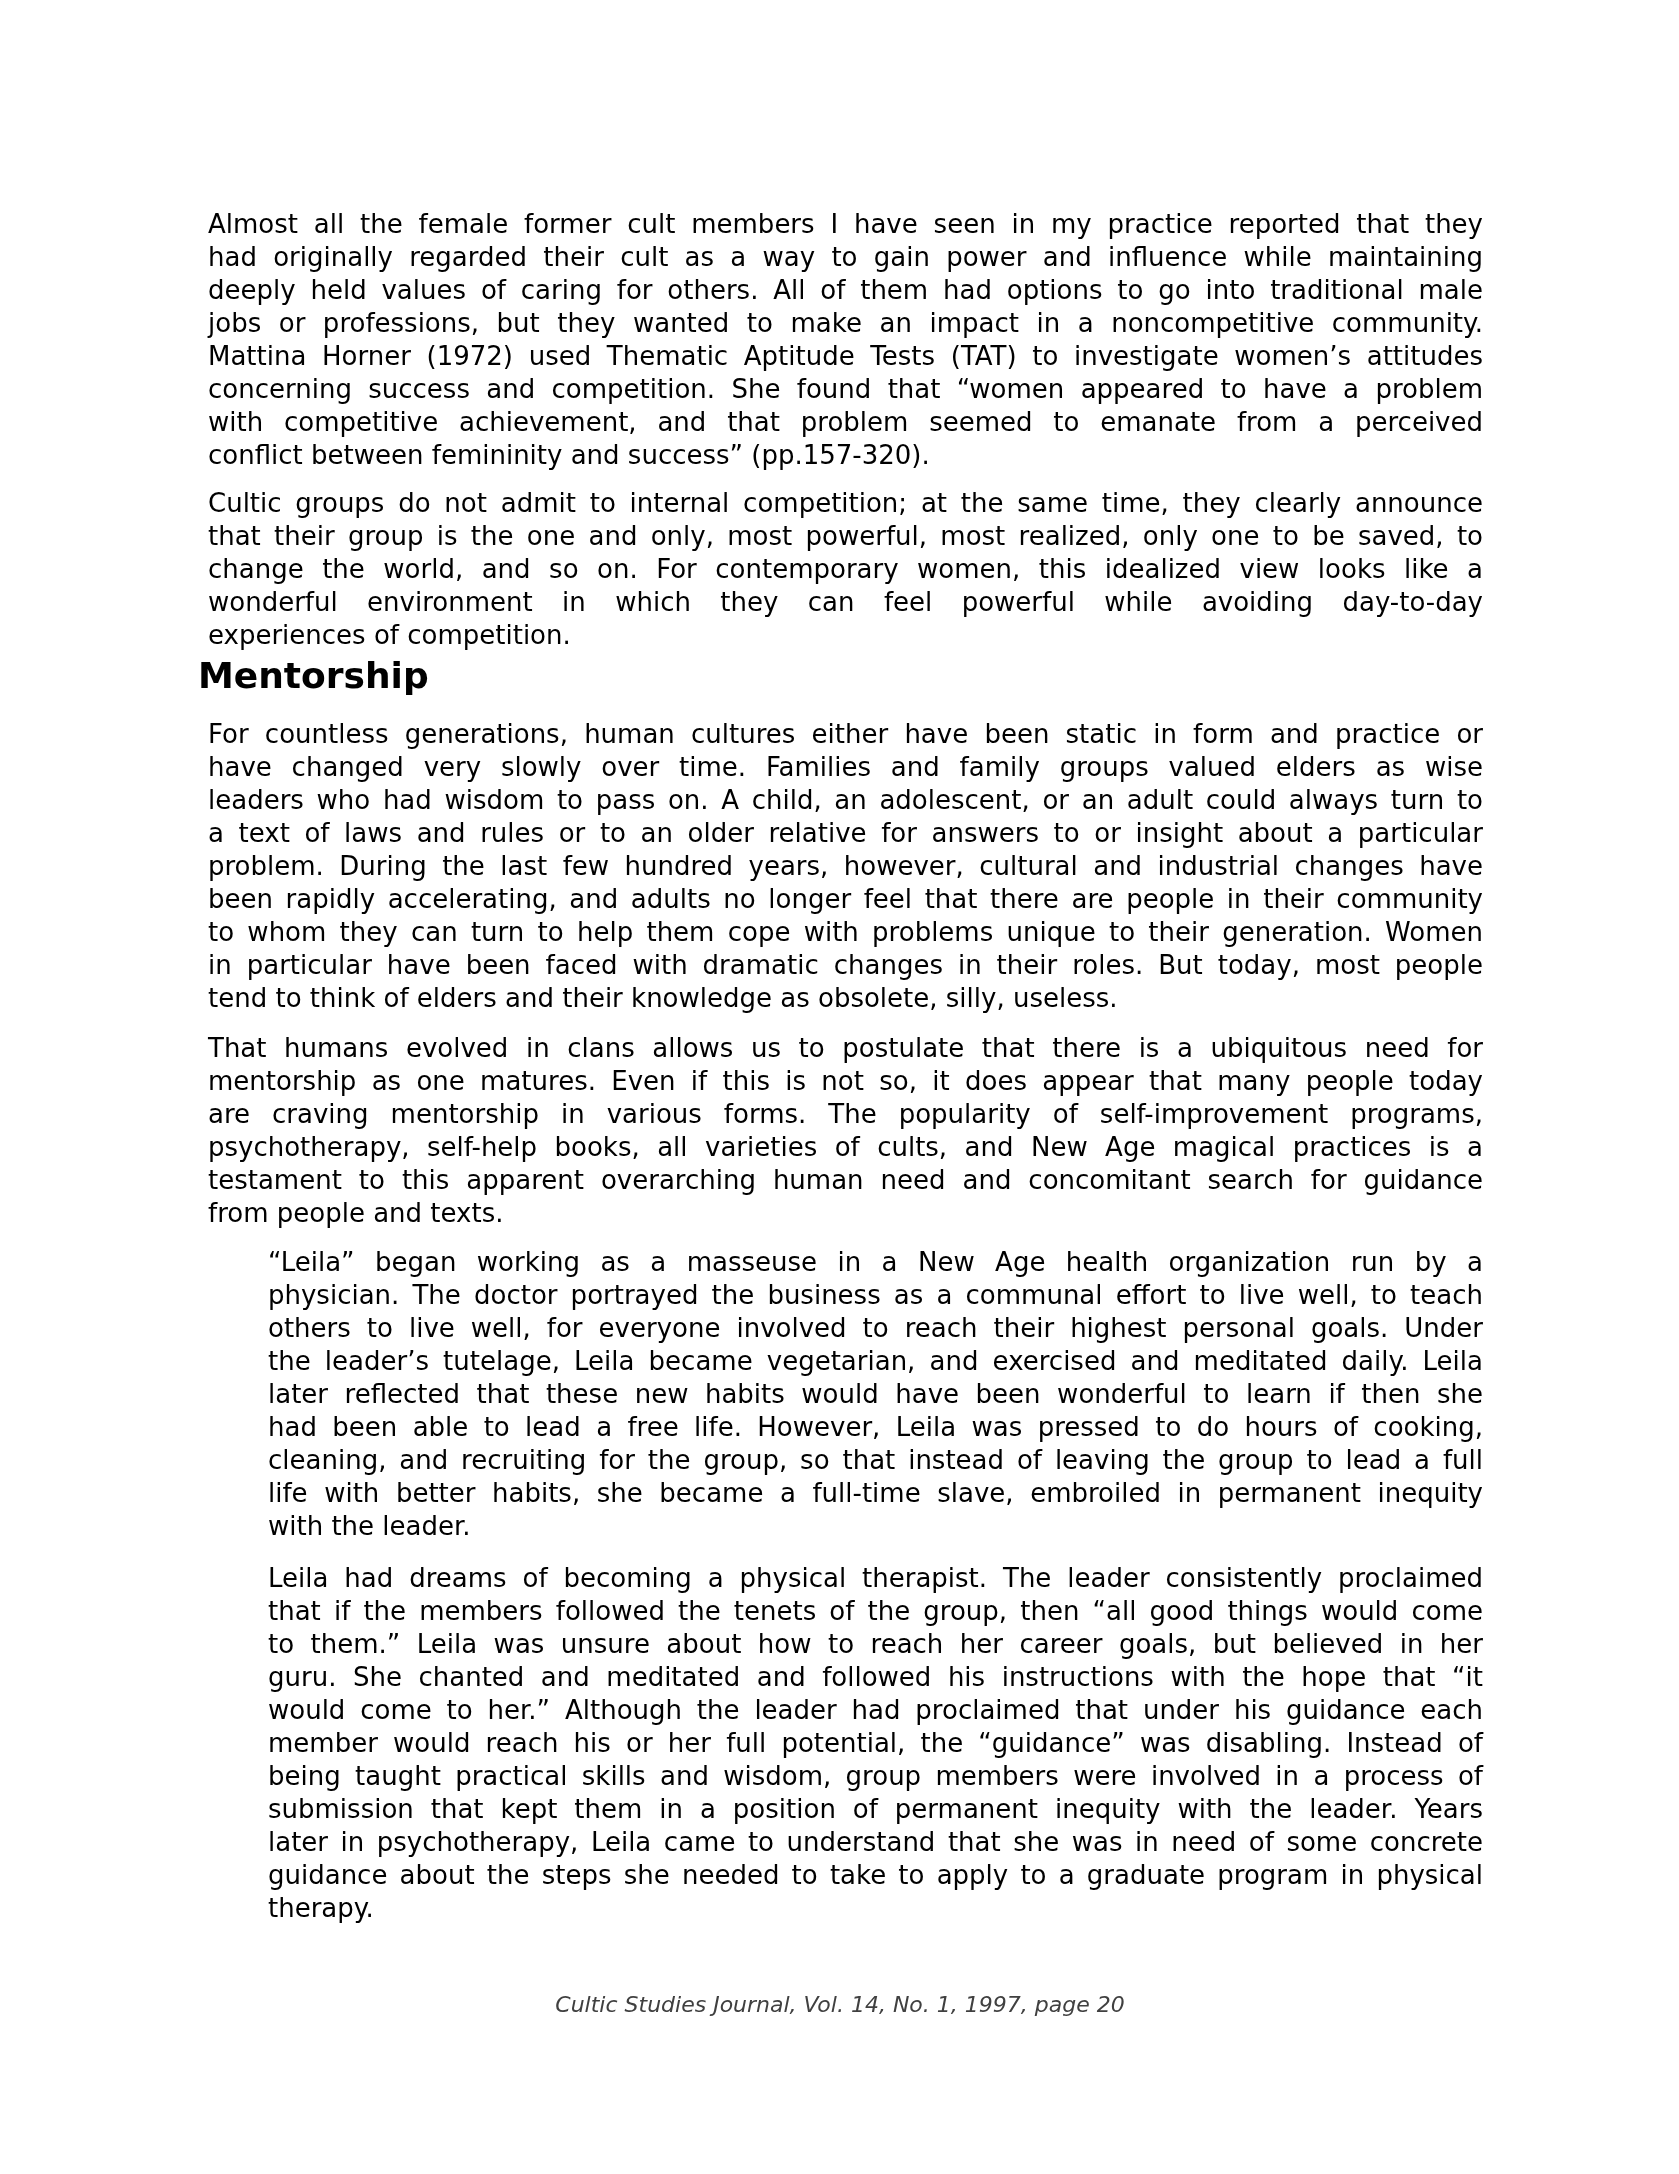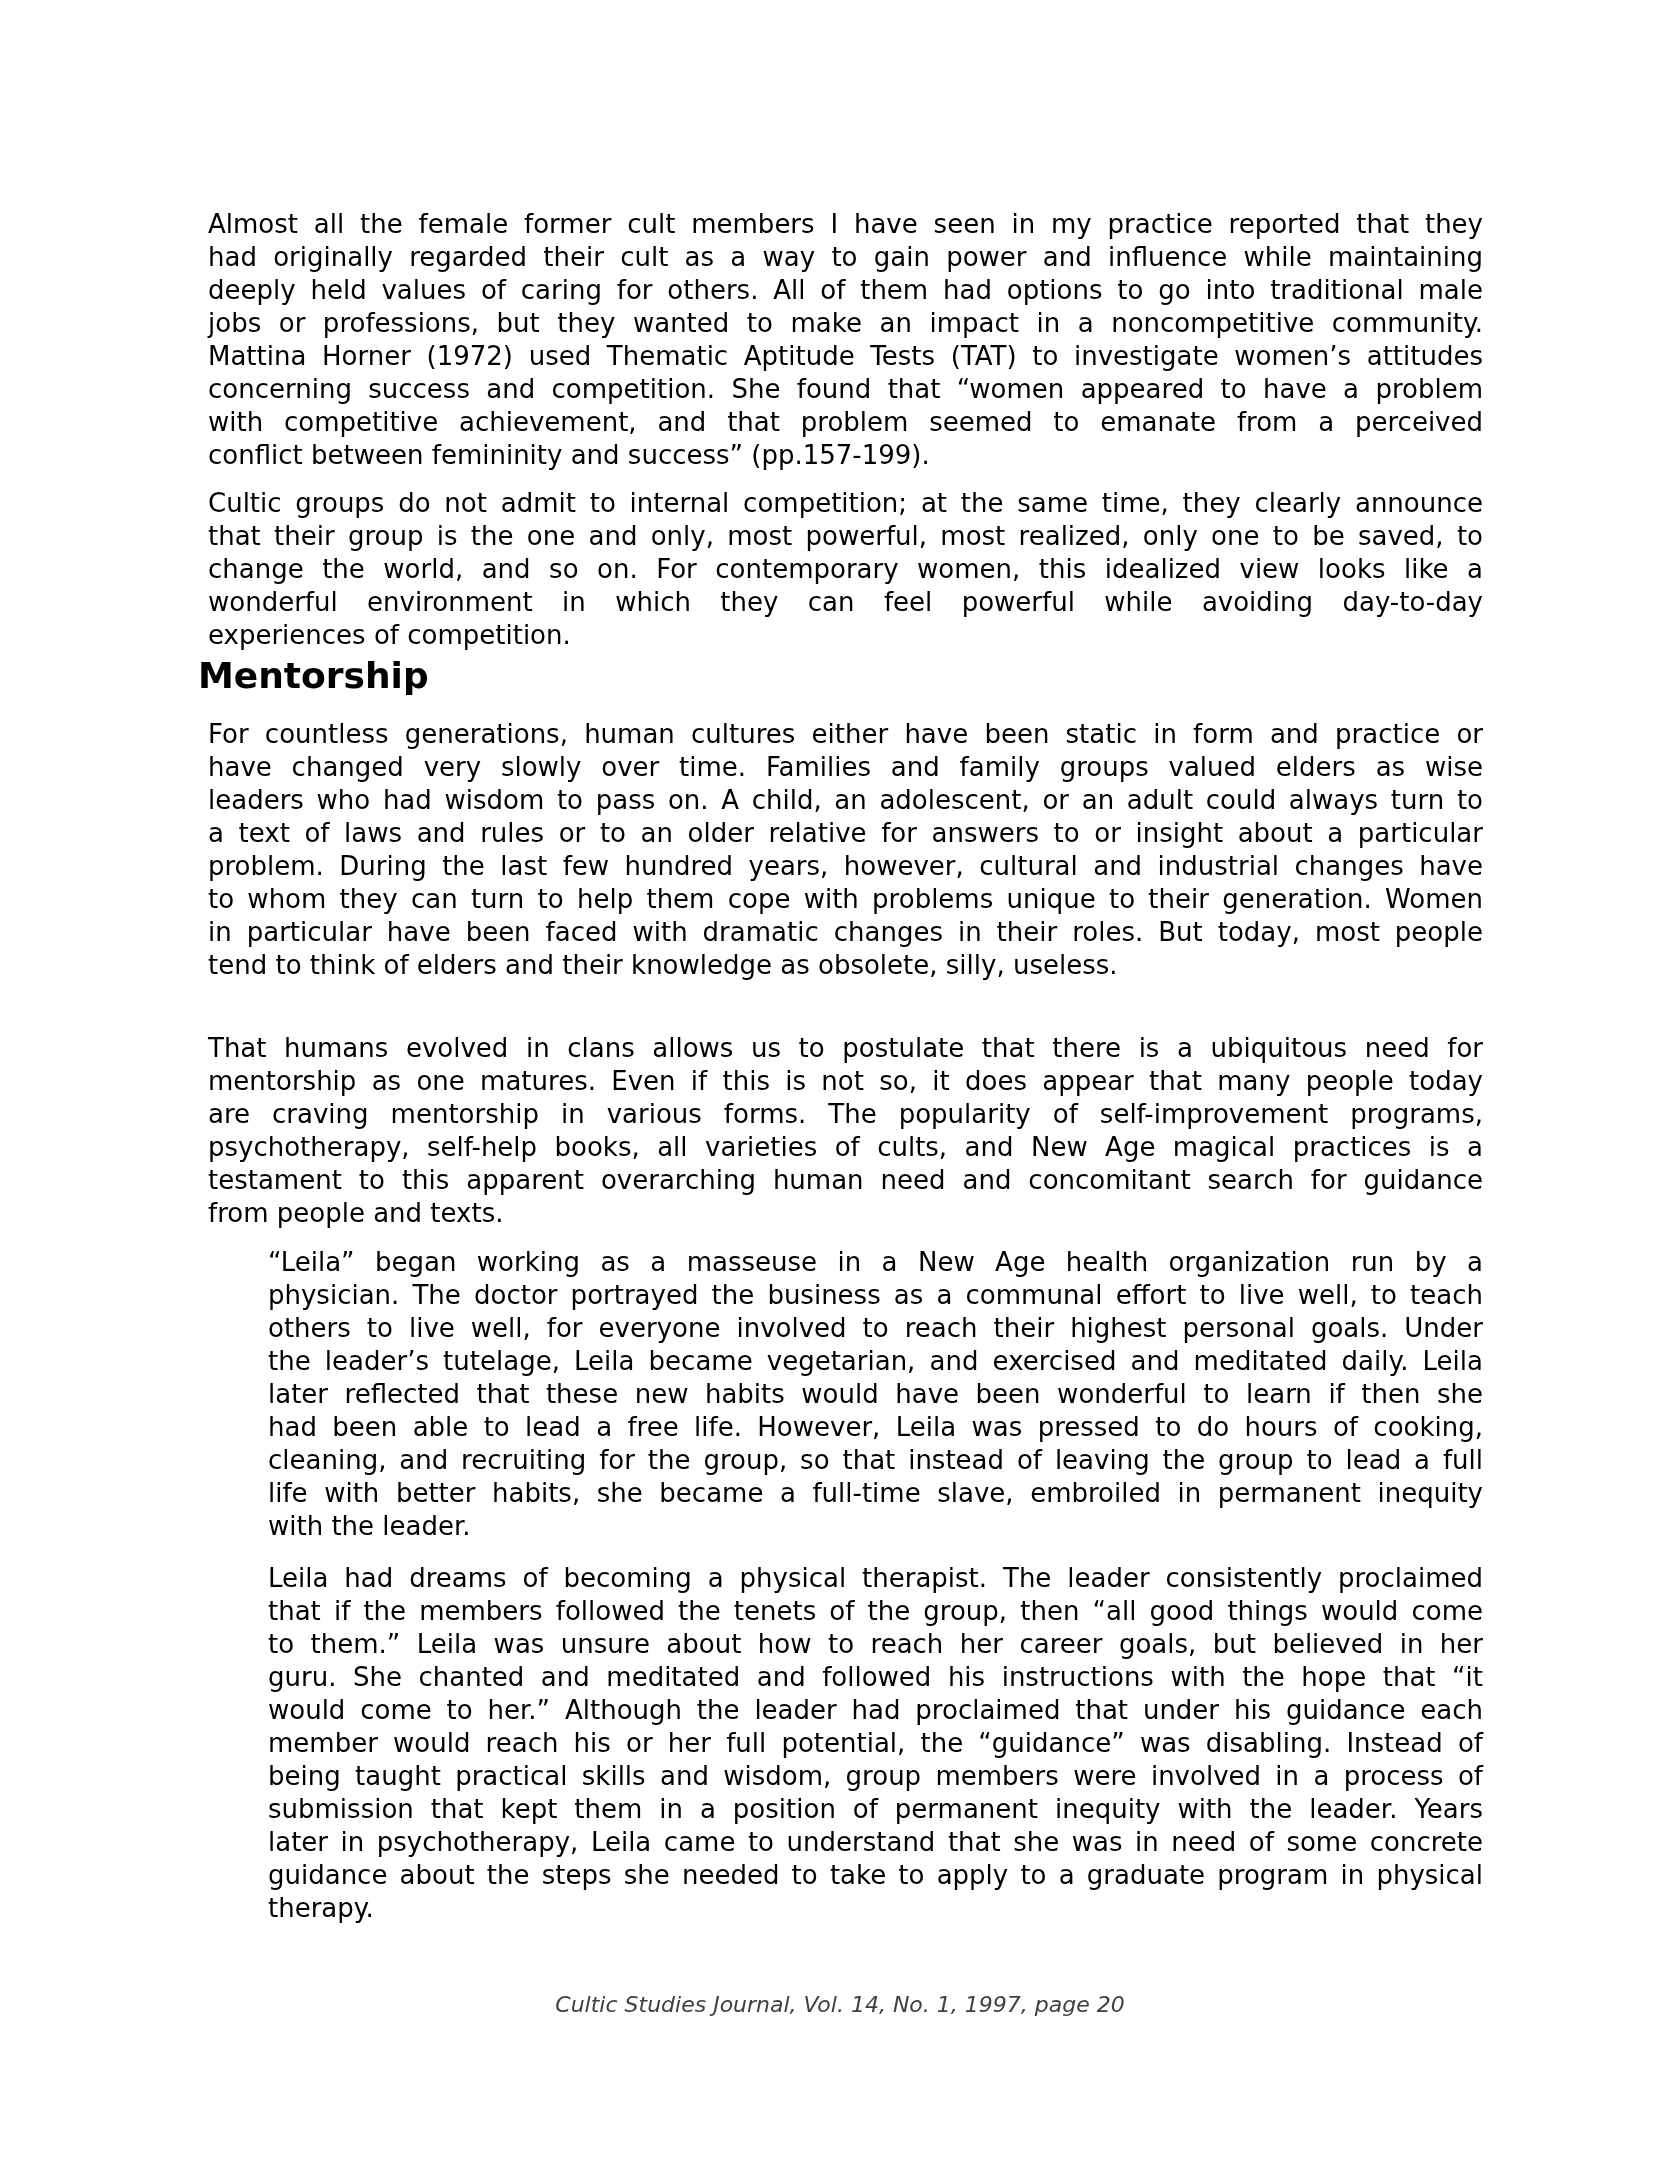--- a/index.html
+++ b/index.html
@@ -22,39 +22,40 @@
 <div class="page">
 
   <div class="para" style="top:198px;">
       <span class="ln">Almost all the female former cult members I have seen in my practice reported that they</span>
       <span class="ln">had originally regarded their cult as a way to gain power and influence while maintaining</span>
       <span class="ln">deeply held values of caring for others. All of them had options to go into traditional male</span>
       <span class="ln">jobs or professions, but they wanted to make an impact in a noncompetitive community.</span>
       <span class="ln">Mattina Horner (1972) used Thematic Aptitude Tests (TAT) to investigate women’s attitudes</span>
       <span class="ln">concerning success and competition. She found that “women appeared to have a problem</span>
       <span class="ln">with competitive achievement, and that problem seemed to emanate from a perceived</span>
-      <span class="ln last">conflict between femininity and success” (pp.157-199).</span>
+      <span class="ln last">conflict between femininity and success” (pp.157-320).</span>
     </div>
 
   <div class="para" style="top:477px;">
       <span class="ln">Cultic groups do not admit to internal competition; at the same time, they clearly announce</span>
       <span class="ln">that their group is the one and only, most powerful, most realized, only one to be saved, to</span>
       <span class="ln">change the world, and so on. For contemporary women, this idealized view looks like a</span>
       <span class="ln">wonderful environment in which they can feel powerful while avoiding day-to-day</span>
       <span class="ln last">experiences of competition.</span>
     </div>
 
   <div class="heading" style="top:659px;">Mentorship</div>
 
   <div class="para" style="top:708px;">
       <span class="ln">For countless generations, human cultures either have been static in form and practice or</span>
       <span class="ln">have changed very slowly over time. Families and family groups valued elders as wise</span>
       <span class="ln">leaders who had wisdom to pass on. A child, an adolescent, or an adult could always turn to</span>
       <span class="ln">a text of laws and rules or to an older relative for answers to or insight about a particular</span>
       <span class="ln">problem. During the last few hundred years, however, cultural and industrial changes have</span>
+      <span class="ln">been rapidly accelerating, and adults no longer feel that there are people in their community</span>
       <span class="ln">to whom they can turn to help them cope with problems unique to their generation. Women</span>
       <span class="ln">in particular have been faced with dramatic changes in their roles. But today, most people</span>
       <span class="ln last">tend to think of elders and their knowledge as obsolete, silly, useless.</span>
     </div>
 
   <div class="para" style="top:1022px;">
       <span class="ln">That humans evolved in clans allows us to postulate that there is a ubiquitous need for</span>
       <span class="ln">mentorship as one matures. Even if this is not so, it does appear that many people today</span>
       <span class="ln">are craving mentorship in various forms. The popularity of self-improvement programs,</span>
       <span class="ln">psychotherapy, self-help books, all varieties of cults, and New Age magical practices is a</span>

